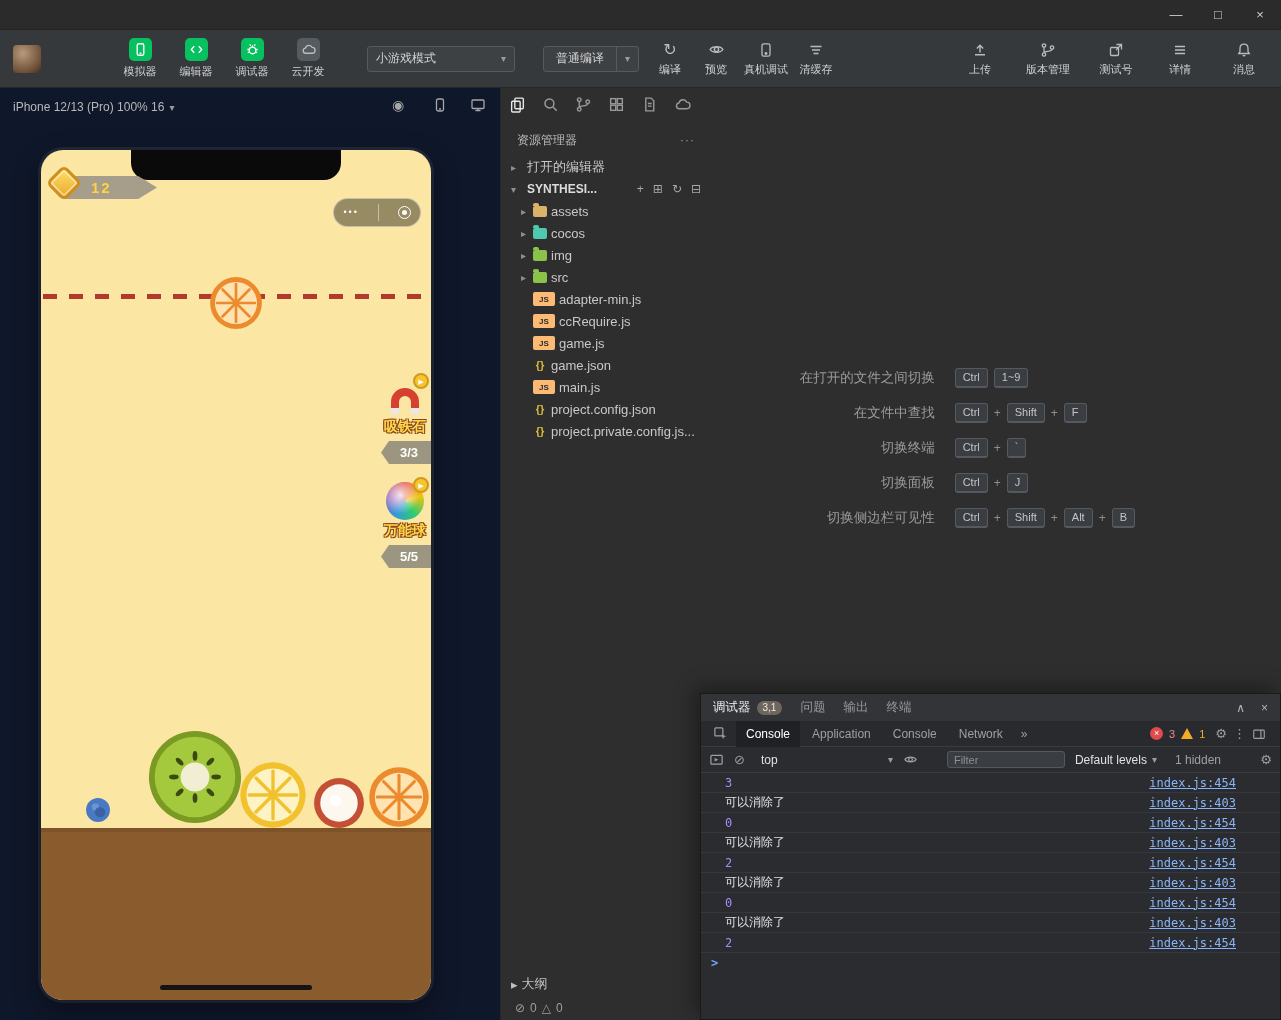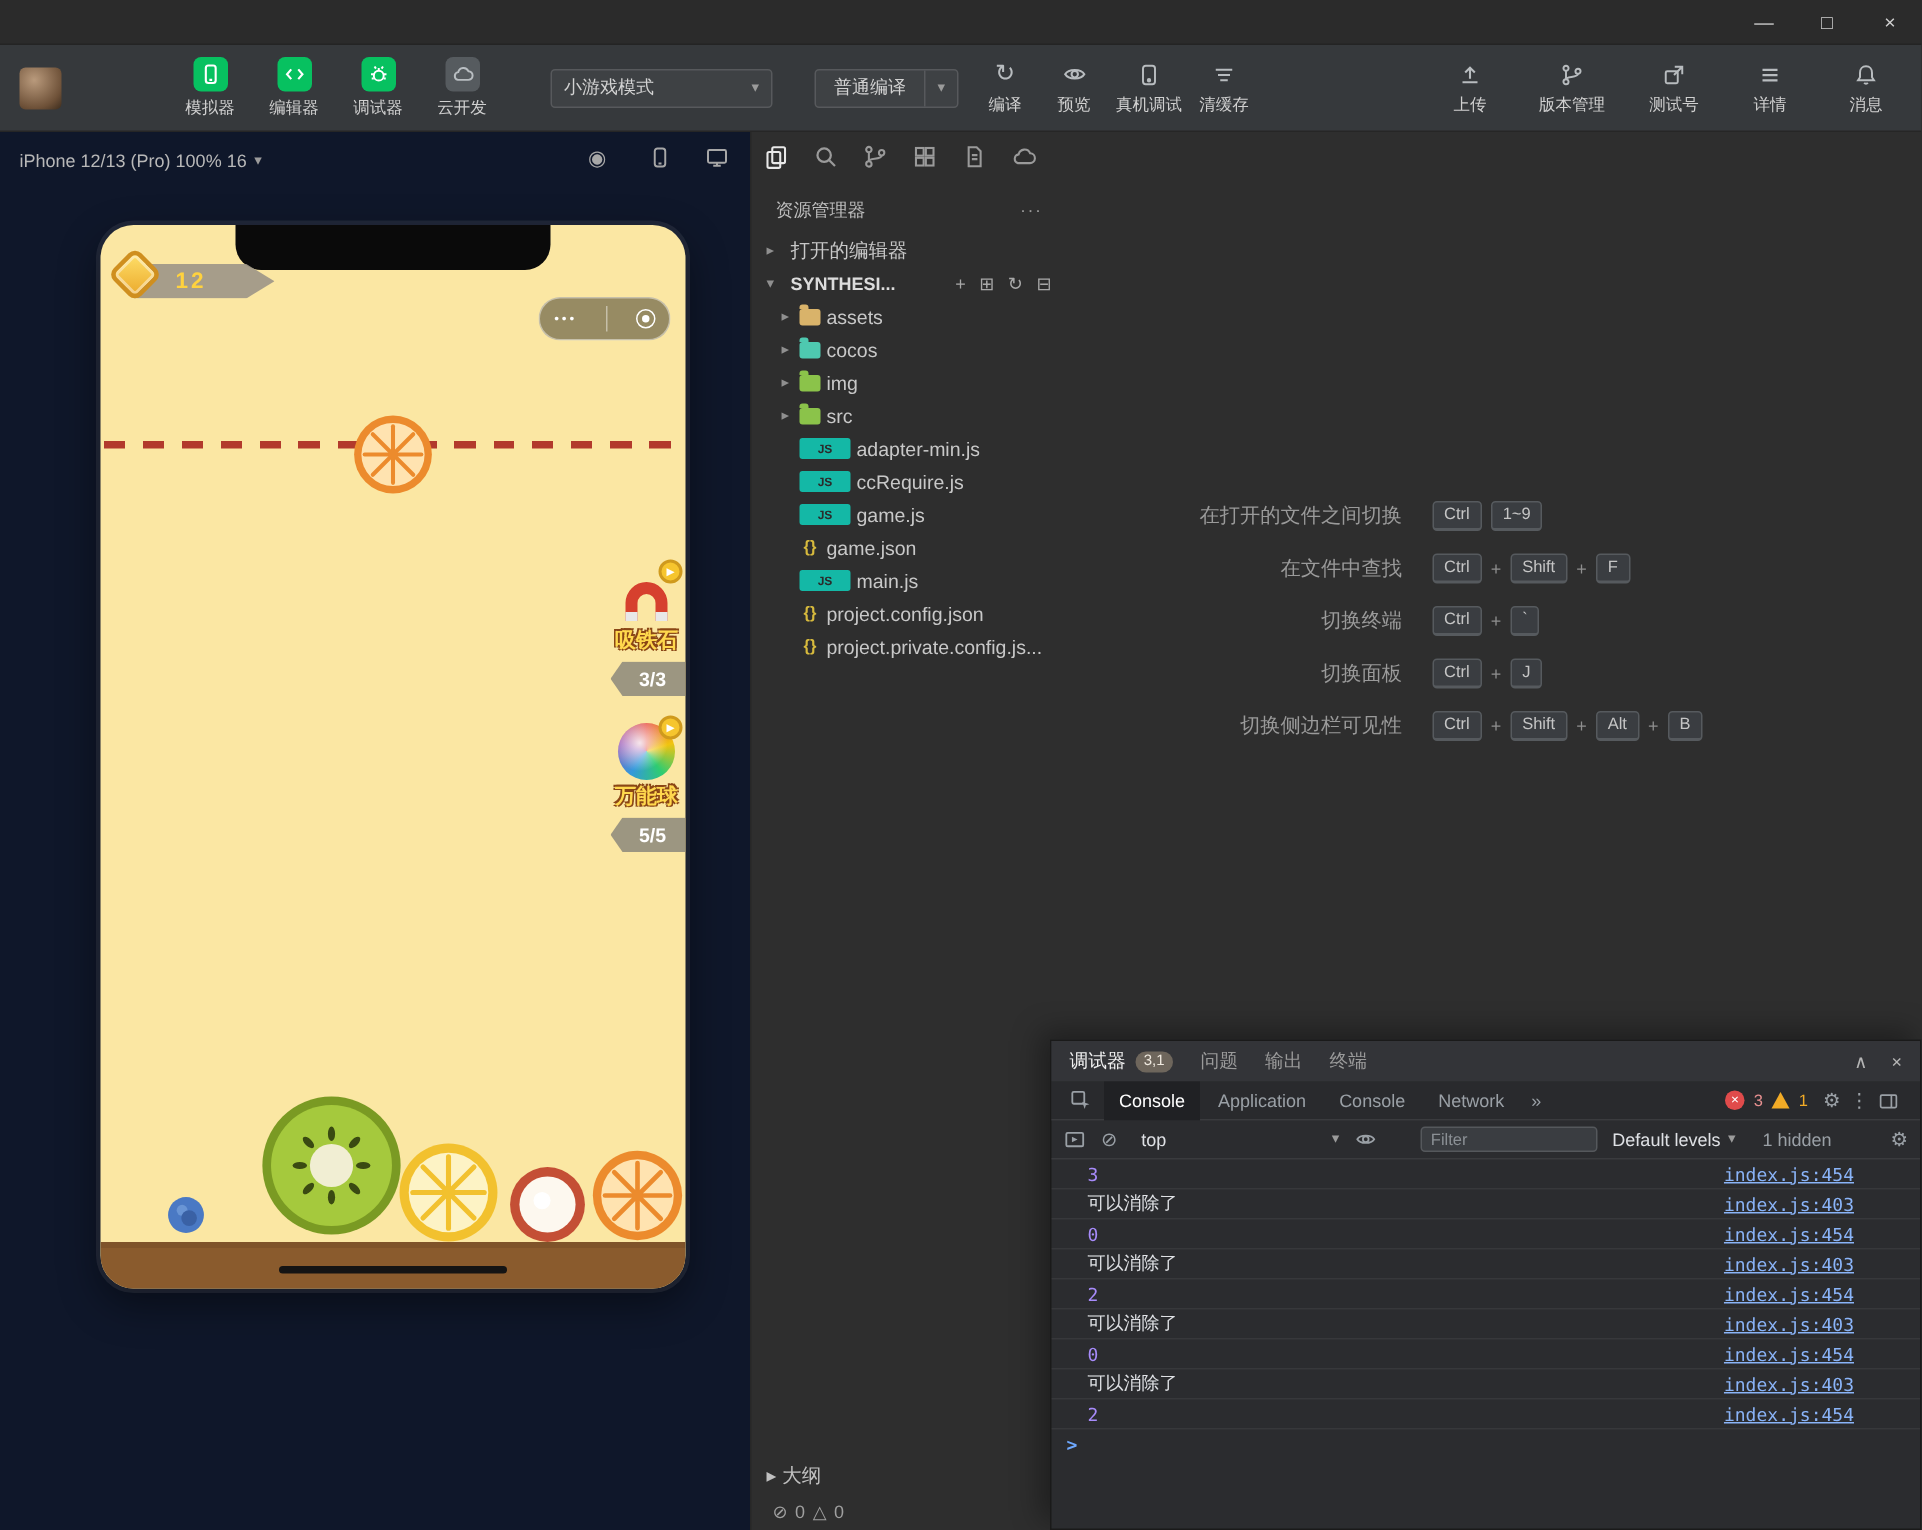--- a/index.html
+++ b/index.html
@@ -33,21 +33,21 @@
   .actions{display:flex;gap:4px;margin-left:10px;}
   .action-col{display:flex;flex-direction:column;align-items:center;min-width:42px;padding:0 3px;cursor:pointer;}
   .action-icon{height:18px;display:flex;align-items:center;justify-content:center;color:#b8bcbf;font-size:16px;line-height:18px;}
   .toolbar-right{margin-left:auto;display:flex;gap:22px;padding-right:16px;}
 
   
   .sim-pane{position:absolute;left:0;top:88px;width:500px;height:932px;background:#0f172a;}
   .device-label{position:absolute;left:13px;top:12px;font-size:12px;color:#b8b8b8;cursor:pointer;display:flex;gap:5px;align-items:center;}
   .sim-icon{position:absolute;top:9px;color:#a7a7a7;cursor:pointer;}
 
-  .phone{position:absolute;left:67px;top:62px;width:390px;height:709px;border-radius:22px;background:#fbe7a3;overflow:hidden;box-shadow:0 0 0 3px rgba(255,255,255,.07),0 10px 28px rgba(0,0,0,.45);}
+  .phone{position:absolute;left:41px;top:62px;width:390px;height:850px;border-radius:22px;background:#fbe7a3;overflow:hidden;box-shadow:0 0 0 3px rgba(255,255,255,.07),0 10px 28px rgba(0,0,0,.45);}
   .notch{position:absolute;left:90px;top:0;width:210px;height:30px;background:#0a0a0a;border-radius:0 0 17px 17px;}
   .score{position:absolute;left:6px;top:16px;width:124px;height:44px;}
   .score-ribbon{position:absolute;left:16px;top:10px;width:94px;height:23px;background:rgba(158,151,136,.92);clip-path:polygon(0 0,80% 0,100% 50%,80% 100%,0 100%);display:flex;align-items:center;padding-left:28px;color:#ffd23e;font-weight:bold;font-size:15px;letter-spacing:2px;}
   .score-coin{position:absolute;left:4px;top:4px;width:26px;height:26px;transform:rotate(45deg);background:linear-gradient(135deg,#ffe06a,#eba92b);border:3px solid #cf8f1f;border-radius:6px;box-shadow:inset 0 0 0 2px rgba(255,255,255,.45);z-index:2;}
   .capsule{position:absolute;right:10px;top:48px;width:88px;height:29px;border-radius:15px;background:rgba(51,47,36,.5);border:1px solid rgba(255,255,255,.45);display:flex;align-items:center;justify-content:space-around;z-index:3;}
   .capsule-dots{color:#fff;font-size:9px;letter-spacing:2px;line-height:1;}
   .capsule-divider{width:1px;height:17px;background:rgba(255,255,255,.45);}
   .capsule-circle{width:13px;height:13px;border:1.5px solid #fff;border-radius:50%;position:relative;}
   .capsule-circle::after{content:"";position:absolute;left:50%;top:50%;width:5px;height:5px;margin:-2.5px 0 0 -2.5px;border-radius:50%;background:#fff;}
   .dashed-line{position:absolute;left:2px;top:144px;width:386px;height:5px;background:repeating-linear-gradient(90deg,#b23a2c 0 14px,transparent 14px 26px);}
@@ -78,27 +78,27 @@
   .tree-row.child{padding-left:20px;}
   .tree-row .spacer{width:12px;flex:0 0 auto;}
   .tree-label{margin-left:4px;overflow:hidden;text-overflow:ellipsis;}
   .project-row{font-size:12px;color:#dcdcdc;font-weight:bold;}
   .tree-actions{margin-left:auto;display:flex;gap:9px;padding-right:10px;color:#a8a8a8;font-size:12px;font-weight:normal;}
   .folder{width:14px;height:11px;border-radius:2px;position:relative;flex:0 0 auto;}
   .folder::before{content:"";position:absolute;left:0;top:-3px;width:6px;height:3px;border-radius:2px 2px 0 0;background:inherit;}
   .f-yellow{background:#d9b36a;}
   .f-teal{background:#4ec9b0;}
   .f-green{background:#8bc34a;}
-  .js-badge{width:34px;height:14px;border-radius:2px;background:#14b8a6;color:#2b2b2b;font-size:8px;font-weight:bold;display:flex;align-items:center;justify-content:center;flex:0 0 auto;}
+  .js-badge{width:22px;height:14px;border-radius:2px;background:#fdba74;color:#2b2b2b;font-size:8px;font-weight:bold;display:flex;align-items:center;justify-content:center;flex:0 0 auto;}
   .json-badge{width:14px;color:#d7ba3d;font-size:11px;font-weight:bold;text-align:center;flex:0 0 auto;}
   .explorer-bottom{position:absolute;left:0;right:0;bottom:0;}
   .outline-row{height:24px;display:flex;align-items:center;padding-left:10px;color:#c0c0c0;cursor:pointer;}
   .status-row{height:24px;display:flex;align-items:center;gap:5px;padding-left:14px;color:#9f9f9f;font-size:12px;}
 
-  .shortcuts{position:absolute;top:246px;right:146px;display:grid;grid-template-columns:auto auto;column-gap:20px;row-gap:15px;align-items:center;}
+  .shortcuts{position:absolute;top:280px;right:146px;display:grid;grid-template-columns:auto auto;column-gap:20px;row-gap:15px;align-items:center;}
   .sc-label{justify-self:end;color:#9a9a9a;font-size:13.5px;white-space:nowrap;}
   .sc-keys{display:flex;align-items:center;gap:6px;}
   kbd{display:inline-block;background:#3a3d41;border:1px solid #565a5e;border-bottom-width:2px;border-radius:3px;color:#c5c5c5;font-size:11px;font-family:"Liberation Sans",sans-serif;padding:1px 7px;line-height:15px;}
   .plus{color:#8f8f8f;font-size:12px;}
 
   
   .debugger{position:absolute;left:700px;top:693px;width:581px;height:327px;background:#2b2c2f;border:1px solid #1a1a1a;box-shadow:-6px -6px 18px rgba(0,0,0,.35);z-index:20;display:flex;flex-direction:column;}
   .dbg-header{height:27px;background:#333438;display:flex;align-items:center;gap:18px;padding:0 12px;flex:0 0 auto;}
   .dbg-tab{color:#9a9a9a;font-size:12.5px;cursor:pointer;display:flex;align-items:center;gap:6px;}
   .dbg-tab.active{color:#f0f0f0;}

